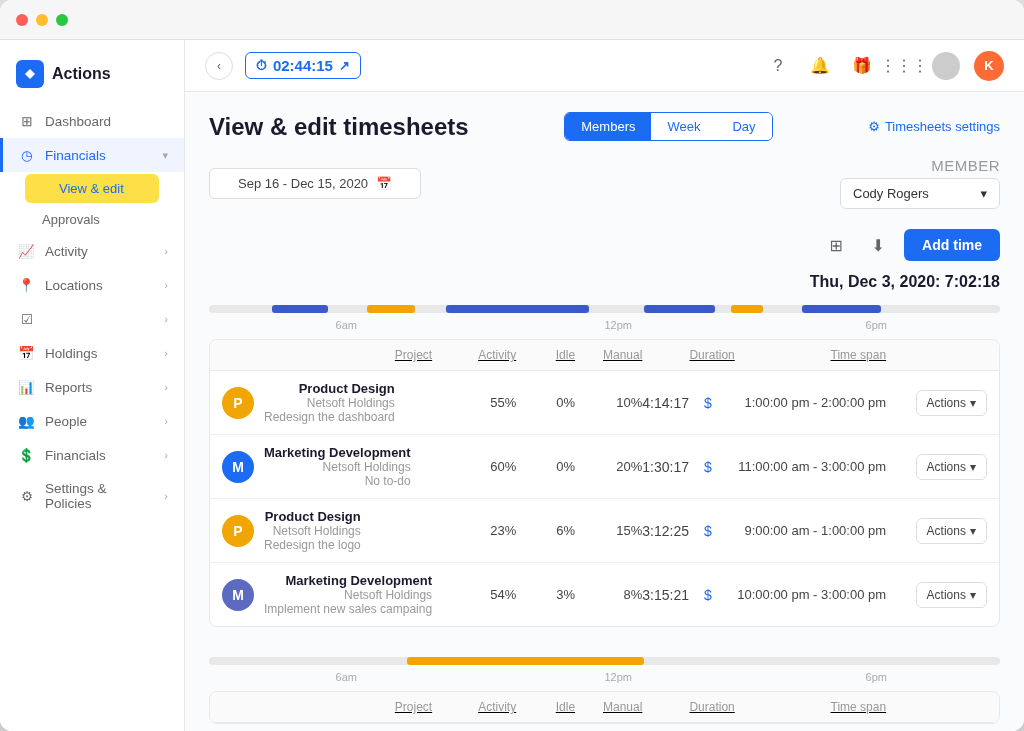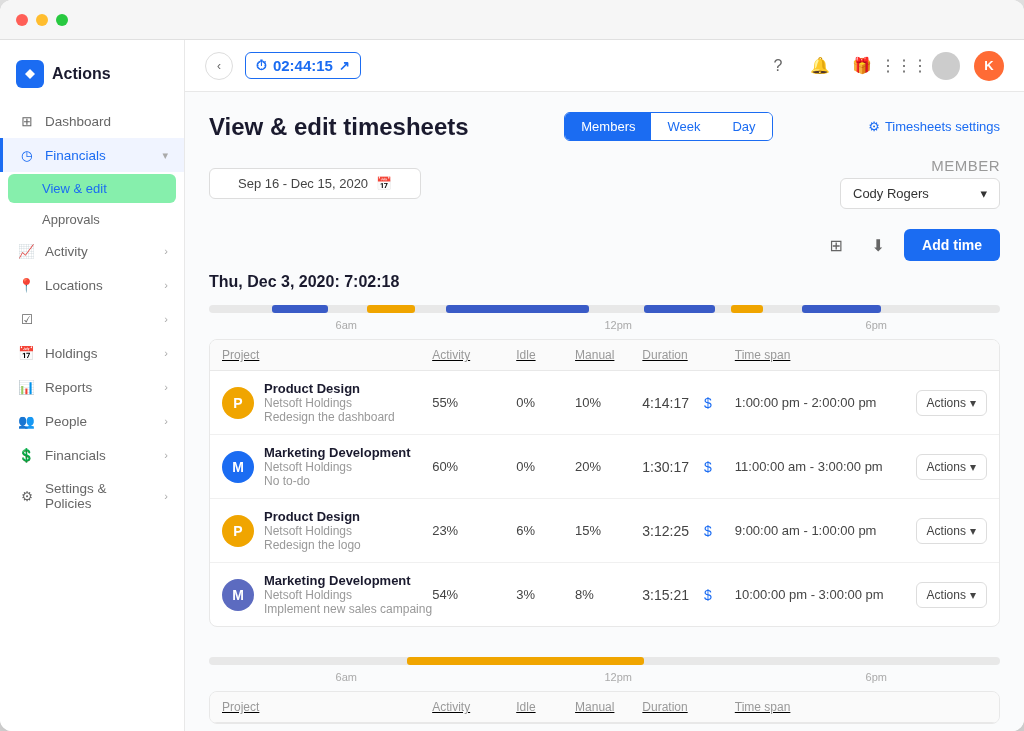--- a/index.html
+++ b/index.html
@@ -16,21 +16,21 @@
     .sidebar-logo { display: flex; align-items: center; gap: 8px; padding: 8px 16px 16px; }
     .logo-icon { width: 28px; height: 28px; background: #1b6cf2; border-radius: 6px; display: flex; align-items: center; justify-content: center; }
     .logo-icon svg { width: 16px; height: 16px; fill: white; }
     .logo-text { font-size: 16px; font-weight: 700; color: #1a1a2e; }
     .sidebar-item { display: flex; align-items: center; gap: 10px; padding: 9px 16px; cursor: pointer; color: #666; font-size: 13.5px; border-left: 3px solid transparent; position: relative; }
     .sidebar-item.active { color: #1b6cf2; border-left: 3px solid #1b6cf2; background: #f0f4ff; }
     .sidebar-item .icon { width: 16px; height: 16px; display: flex; align-items: center; justify-content: center; flex-shrink: 0; }
     .sidebar-item .chevron { margin-left: auto; color: #aaa; font-size: 11px; }
     .sidebar-submenu { padding-left: 0; }
     .sidebar-subitem { padding: 7px 16px 7px 42px; font-size: 13px; color: #666; cursor: pointer; }
-    .sidebar-subitem.active { background: #86efac; color: #1b6cf2; font-weight: 500; border-radius: 6px; margin: 2px 8px; padding: 7px 12px 7px 34px; }
+    .sidebar-subitem.active { background: #fde047; color: #1b6cf2; font-weight: 500; border-radius: 6px; margin: 2px 25px; padding: 7px 12px 7px 34px; }
     
     .main { flex: 1; display: flex; flex-direction: column; overflow: hidden; }
     
     .topbar { height: 52px; border-bottom: 1px solid #e8e8e8; display: flex; align-items: center; padding: 0 20px; gap: 12px; flex-shrink: 0; background: #fff; }
     .back-btn { width: 28px; height: 28px; border-radius: 50%; border: 1px solid #ddd; display: flex; align-items: center; justify-content: center; cursor: pointer; color: #666; font-size: 12px; }
     .timer-display { display: flex; align-items: center; gap: 6px; color: #1b6cf2; font-size: 15px; font-weight: 600; border: 1.5px solid #1b6cf2; border-radius: 6px; padding: 4px 10px; }
     .timer-icon { font-size: 14px; }
     .expand-icon { font-size: 13px; color: #1b6cf2; cursor: pointer; }
     .topbar-right { margin-left: auto; display: flex; align-items: center; gap: 14px; }
     .topbar-icon { width: 28px; height: 28px; display: flex; align-items: center; justify-content: center; cursor: pointer; color: #666; font-size: 16px; }
@@ -49,21 +49,21 @@
     .filter-row { display: flex; align-items: center; justify-content: space-between; margin-bottom: 20px; }
     .date-picker { display: flex; align-items: center; gap: 8px; border: 1.5px solid #ddd; border-radius: 6px; padding: 7px 28px; cursor: pointer; font-size: 13px; color: #444; background: white; }
     .member-section { display: flex; flex-direction: column; align-items: flex-end; gap: 4px; }
     .member-label { font-size: 15px; color: #999; text-transform: uppercase; font-weight: 400; letter-spacing: 0.5px; }
     .member-select { display: flex; align-items: center; gap: 6px; border: 1.5px solid #ddd; border-radius: 6px; padding: 7px 12px; cursor: pointer; font-size: 13px; color: #333; background: white; min-width: 160px; justify-content: space-between; }
     
     .action-bar { display: flex; align-items: center; justify-content: flex-end; gap: 10px; margin-bottom: 12px; }
     .icon-btn { width: 32px; height: 32px; display: flex; align-items: center; justify-content: center; cursor: pointer; color: #666; border: none; background: none; font-size: 16px; }
     .add-time-btn { background: #1b6cf2; color: white; border: none; border-radius: 6px; padding: 8px 18px; font-size: 14px; font-weight: 600; cursor: pointer; }
     
-    .day-section { margin-bottom: 24px; }
+    .day-section { margin-bottom: 24px; text-align: right; }
     .day-header { font-size: 16px; font-weight: 600; color: #1a1a2e; margin-bottom: 8px; }
     
     .timeline-container { position: relative; height: 36px; margin-bottom: 4px; }
     
     .timesheet-table { width: 100%; background: white; border-radius: 8px; border: 1px solid #e8e8e8; overflow: hidden; }
     .table-header { display: grid; grid-template-columns: 2.5fr 1fr 0.7fr 0.8fr 1.1fr 1.8fr 1.2fr; padding: 8px 12px; border-bottom: 1px solid #e8e8e8; background: #fafafa; text-decoration: underline; }
     .table-header-cell { font-size: 12px; color: #999; font-weight: 500; }
     .table-row { display: grid; grid-template-columns: 2.5fr 1fr 0.7fr 0.8fr 1.1fr 1.8fr 1.2fr; padding: 10px 12px; border-bottom: 1px solid #f0f0f0; align-items: center; }
     .table-row:last-child { border-bottom: none; }
     .project-cell { display: flex; align-items: center; gap: 10px; }

